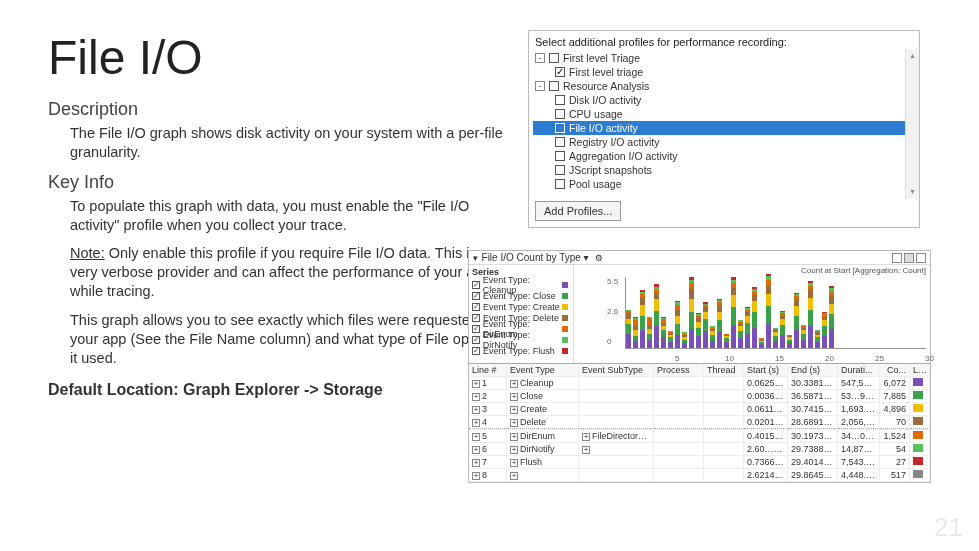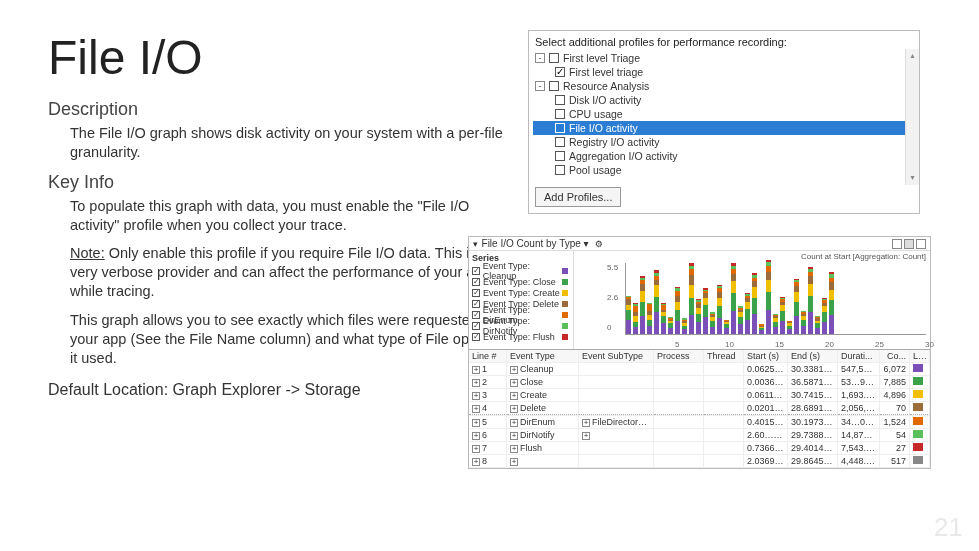--- a/index.html
+++ b/index.html
@@ -8,21 +8,21 @@
     font-family: "Segoe UI Light", "Segoe UI", Arial, sans-serif;
     background: #fff; color: #333; position: relative; overflow: hidden;
   }
   .slide { padding: 30px 48px 0 48px; display: flex; }
   .left { width: 480px; padding-right: 8px; }
   .right { width: 400px; position: relative; }
   h1 { font-size: 48px; font-weight: 300; color: #222; margin-bottom: 14px; letter-spacing: 0; }
   h2 { font-size: 18px; font-weight: 300; color: #444; margin: 6px 0 2px 0; }
   .body { font-size: 14.5px; line-height: 1.3; color: #333; margin: 4px 0 10px 22px; font-weight: 400; }
   .note .underline { text-decoration: underline; font-weight: 400; }
-  .default-loc { font-size: 16px; font-weight: 400; color: #333; margin-top: 14px; }
+  .default-loc { font-size: 16px; font-weight: 700; color: #333; margin-top: 14px; }
   .page-num { position: absolute; right: 16px; bottom: 8px; font-size: 26px; color: #e9e9e9; font-weight: 300; }
 
   
   .profile-box {
     border: 1px solid #bbb; background: #fff; font-size: 10.5px;
     font-family: "Segoe UI", Arial, sans-serif; line-height: 14px;
     padding: 0; position: relative; width: 392px;
   }
   .profile-title { padding: 4px 6px 2px 6px; color: #222; font-size: 11px; }
   .tree { padding: 0 4px 6px 4px; max-height: 160px; overflow: hidden; position: relative; }
@@ -124,20 +124,24 @@
           <div class="tree-row lv1">
             <span class="box"></span>
             <span>Registry I/O activity</span>
           </div>
           <div class="tree-row lv1">
             <span class="box"></span>
             <span>Aggregation I/O activity</span>
           </div>
           <div class="tree-row lv1">
             <span class="box"></span>
+            <span>JScript snapshots</span>
+          </div>
+          <div class="tree-row lv1">
+            <span class="box"></span>
             <span>Pool usage</span>
           </div>
         </div>
       <div class="scroll-v"></div>
       <span class="add-btn">Add Profiles...</span>
     </div>
 
     <div class="chart-box">
       <div class="chart-head">
         <span style="margin-right:4px;">▾</span>
@@ -576,21 +580,21 @@
               <div class="cell c-dur">7,543.11…</div>
               <div class="cell c-cnt">27</div>
               <div class="cell c-lg"><span class="swatch" style="background:#c62828"></span></div>
             </div>
             <div class="table-row">
               <div class="cell c-line"><span class="exp2">+</span>8</div>
               <div class="cell c-type"><span class="exp2">+</span></div>
               <div class="cell c-sub"></div>
               <div class="cell c-proc"></div>
               <div class="cell c-th"></div>
-              <div class="cell c-start">2.03692…</div>
+              <div class="cell c-start">2.62148…</div>
               <div class="cell c-end">29.86454…</div>
               <div class="cell c-dur">4,448.8…</div>
               <div class="cell c-cnt">517</div>
               <div class="cell c-lg"><span class="swatch" style="background:#888"></span></div>
             </div>
           </div>
       </div>
     </div>
   </div>
 </div>

